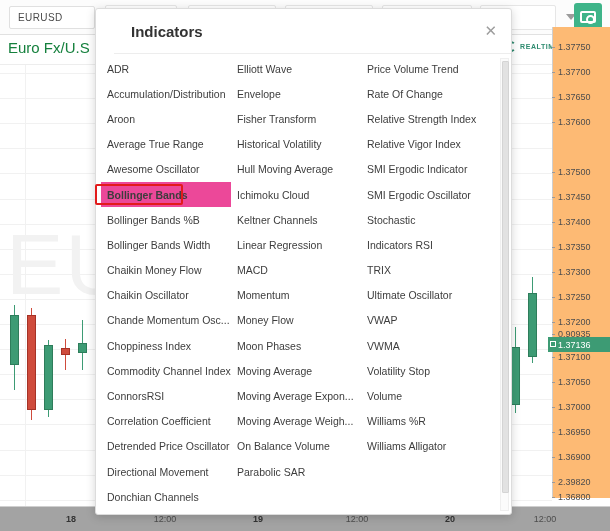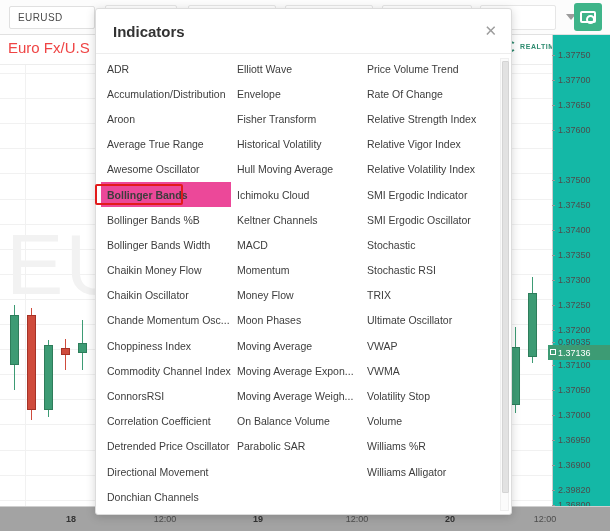--- a/index.html
+++ b/index.html
@@ -70,21 +70,21 @@
   }
 
   .subheader {
     position: absolute; left: 0; top: 35px;
     width: 610px; height: 30px;
     background: #ffffff;
     border-bottom: 1px solid #ededed;
   }
   .sym-title {
     position: absolute; left: 8px; top: 39px;
-    font-size: 15px; color: #ef4444;
+    font-size: 15px; color: #15803d;
     white-space: nowrap;
   }
   .realtime {
     position: absolute; left: 505px; top: 41px;
     display: flex; align-items: center; gap: 4px;
   }
   .rt-circle {
     width: 11px; height: 11px;
     border: 2px solid #2e8b6f;
     border-right-color: transparent;
@@ -110,23 +110,23 @@
     font-weight: 300; letter-spacing: 2px;
     white-space: nowrap; pointer-events: none;
   }
   .wick { position: absolute; width: 1px; }
   .body { position: absolute; width: 9px; border-radius: 0; }
   .up   { background: #3d9b74; border: 1px solid #2e7d5b; }
   .down { background: #cf4b3c; border: 1px solid #a53226; }
 
   
   .price-axis {
-    position: absolute; left: 552px; top: 35px;
+    position: absolute; left: 552px; top: 27px;
     width: 58px; height: 471px;
-    background: #14b8a6;
+    background: #fdba74;
     border-left: 1px solid #cfcfcf;
   }
   .p-tick {
     position: absolute; left: 0;
     font-size: 9px; color: #4d4d4d;
     white-space: nowrap;
   }
   .p-tick:before {
     content: ""; position: absolute;
     left: -1px; top: 5px; width: 3px; height: 1px;
@@ -168,20 +168,21 @@
     background: #ffffff;
     border: 1px solid #dcdcdc;
     border-radius: 3px;
     box-shadow: 0 2px 10px rgba(0,0,0,.17);
     overflow: hidden;
   }
   .dlg-head {
     position: relative;
     height: 45px;
     border-bottom: 1px solid #ededed;
+    margin-left: 18px;
   }
   .dlg-title {
     position: absolute; left: 17px; top: 14px;
     font-size: 15px; font-weight: bold; color: #333;
   }
   .dlg-close {
     position: absolute; right: 14px; top: 14px;
     font-size: 15px; color: #9d9d9d;
     line-height: 1;
   }
@@ -394,40 +395,40 @@
           <div class="ind-item">Donchian Channels</div>
         </div>
       <div class="col col-2" id="col-2">
           <div class="ind-item">Elliott Wave</div>
           <div class="ind-item">Envelope</div>
           <div class="ind-item">Fisher Transform</div>
           <div class="ind-item">Historical Volatility</div>
           <div class="ind-item">Hull Moving Average</div>
           <div class="ind-item">Ichimoku Cloud</div>
           <div class="ind-item">Keltner Channels</div>
+          <div class="ind-item">Linear Regression</div>
           <div class="ind-item">MACD</div>
           <div class="ind-item">Momentum</div>
           <div class="ind-item">Money Flow</div>
           <div class="ind-item">Moon Phases</div>
           <div class="ind-item">Moving Average</div>
           <div class="ind-item">Moving Average Expon...</div>
           <div class="ind-item">Moving Average Weigh...</div>
           <div class="ind-item">On Balance Volume</div>
           <div class="ind-item">Parabolic SAR</div>
         </div>
       <div class="col col-3" id="col-3">
           <div class="ind-item">Price Volume Trend</div>
           <div class="ind-item">Rate Of Change</div>
           <div class="ind-item">Relative Strength Index</div>
           <div class="ind-item">Relative Vigor Index</div>
-          <div class="ind-item">Relative Volatility Index</div>
           <div class="ind-item">SMI Ergodic Indicator</div>
           <div class="ind-item">SMI Ergodic Oscillator</div>
           <div class="ind-item">Stochastic</div>
-          <div class="ind-item">Stochastic RSI</div>
+          <div class="ind-item">Indicators RSI</div>
           <div class="ind-item">TRIX</div>
           <div class="ind-item">Ultimate Oscillator</div>
           <div class="ind-item">VWAP</div>
           <div class="ind-item">VWMA</div>
           <div class="ind-item">Volatility Stop</div>
           <div class="ind-item">Volume</div>
           <div class="ind-item">Williams %R</div>
           <div class="ind-item">Williams Alligator</div>
         </div>
       <div class="dlg-scroll">

